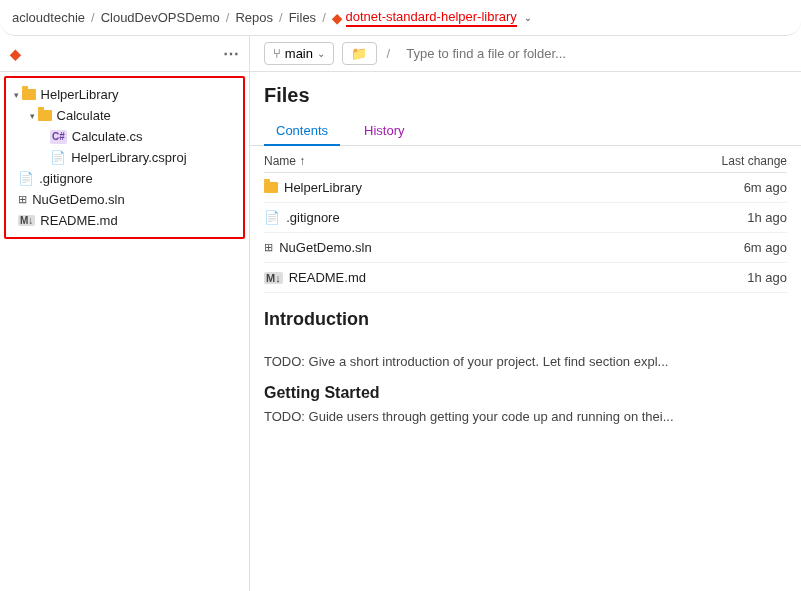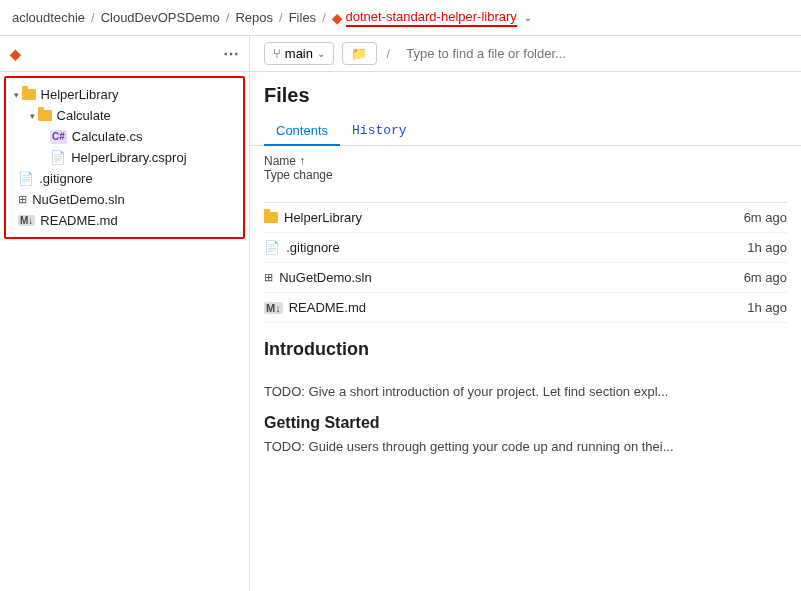--- a/index.html
+++ b/index.html
@@ -8,20 +8,21 @@
     
     .top-bar {
       height: 36px;
       display: flex;
       align-items: center;
       padding: 0 12px;
       background: #fff;
       border-bottom: 1px solid #e0e0e0;
       font-size: 13px;
       color: #444;
+      border-radius: 15px;
     }
     .top-bar .breadcrumb-sep { margin: 0 6px; color: #999; }
     .top-bar .branch-highlight { color: #e00; border-bottom: 2px solid #e00; padding-bottom: 1px; }
     .top-bar .chevron-icon { margin-left: 4px; font-size: 10px; color: #555; }
     .breadcrumb-link { color: #444; cursor: pointer; }
 
     
     .main-layout { display: flex; height: calc(591px - 36px); }
 
     
@@ -105,42 +106,41 @@
     .file-path-input {
       border: none;
       outline: none;
       font-size: 13px;
       color: #999;
       flex: 1;
       padding: 3px 6px;
     }
     .content-header { padding: 12px 14px 0; }
     .content-header h2 { font-size: 20px; font-weight: 600; margin-bottom: 10px; }
-    .tabs { display: flex; gap: 0; border-bottom: 1px solid #e0e0e0; padding: 0 14px; }
+    .tabs { display: flex; gap: 12px; border-bottom: 1px solid #e0e0e0; padding: 0 14px; }
     .tab {
       padding: 6px 12px;
       cursor: pointer;
       font-size: 13px;
       color: #444;
       border-bottom: 2px solid transparent;
       margin-bottom: -1px;
     }
     .tab.active { color: #0078d4; border-bottom-color: #0078d4; font-weight: 500; }
-    .tab.history { color: #1d4ed8; font-weight: 500; font-family: Liberation Mono, monospace; }
+    .tab.history { color: #a21caf; font-weight: 500; }
 
     
     .files-table { padding: 0 14px; }
     .table-header {
       display: flex;
       justify-content: space-between;
-      padding: 8px 0 20px;
+      padding: 8px 0 4px;
       font-size: 12px;
       color: #444;
       border-bottom: 1px solid #e0e0e0;
-      flex-direction: column;
     }
     .file-row {
       display: flex;
       align-items: center;
       padding: 7px 0;
       border-bottom: 1px solid #f0f0f0;
       font-size: 13px;
       cursor: pointer;
     }
     .file-row .file-name { flex: 1; display: flex; align-items: center; gap: 6px; }
@@ -253,21 +253,21 @@
       <div class="tab active">Contents</div>
       <div class="tab history">History</div>
     </div>
 
     <div class="files-table">
       <div class="table-header">
         <span>
           <span>Name</span>
           <span>↑</span>
         </span>
-        <span>Type change</span>
+        <span>Last change</span>
       </div>
 
       <div class="file-row">
         <div class="file-name">
           <div class="folder-row-icon"></div>
           <span>HelperLibrary</span>
         </div>
         <span class="last-change">6m ago</span>
       </div>
 

